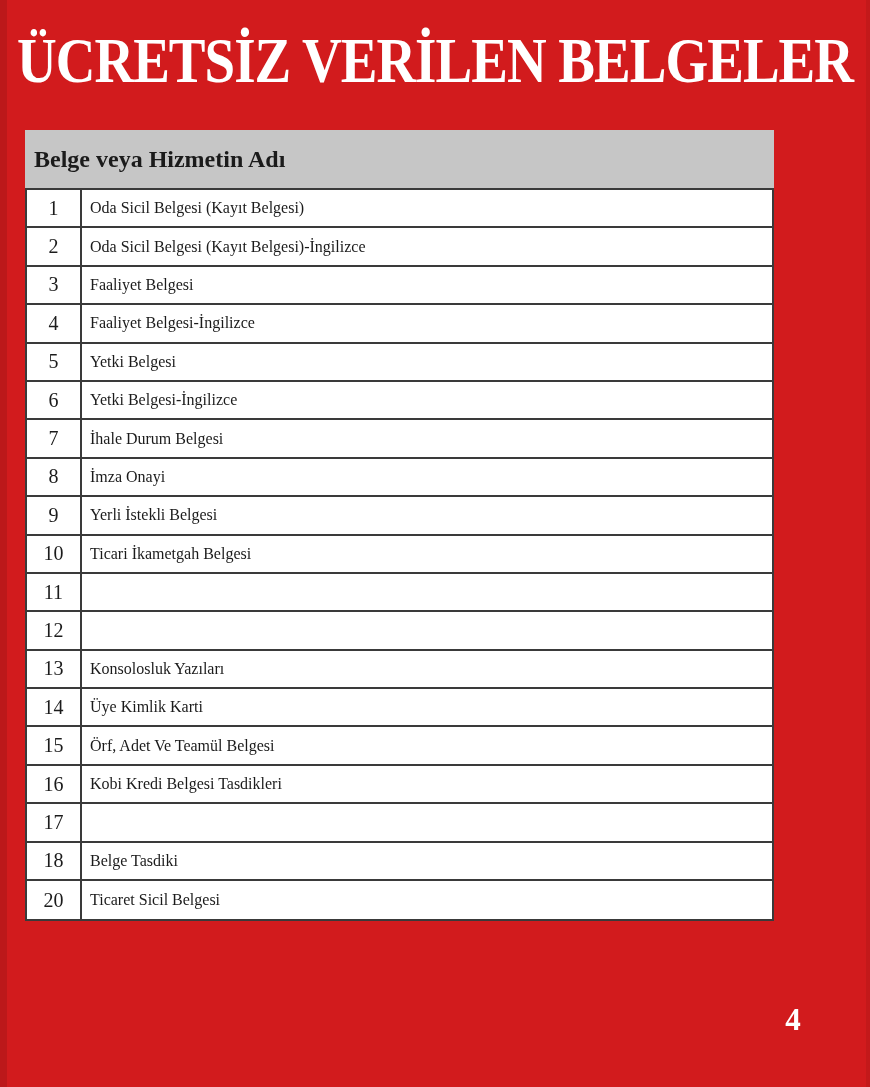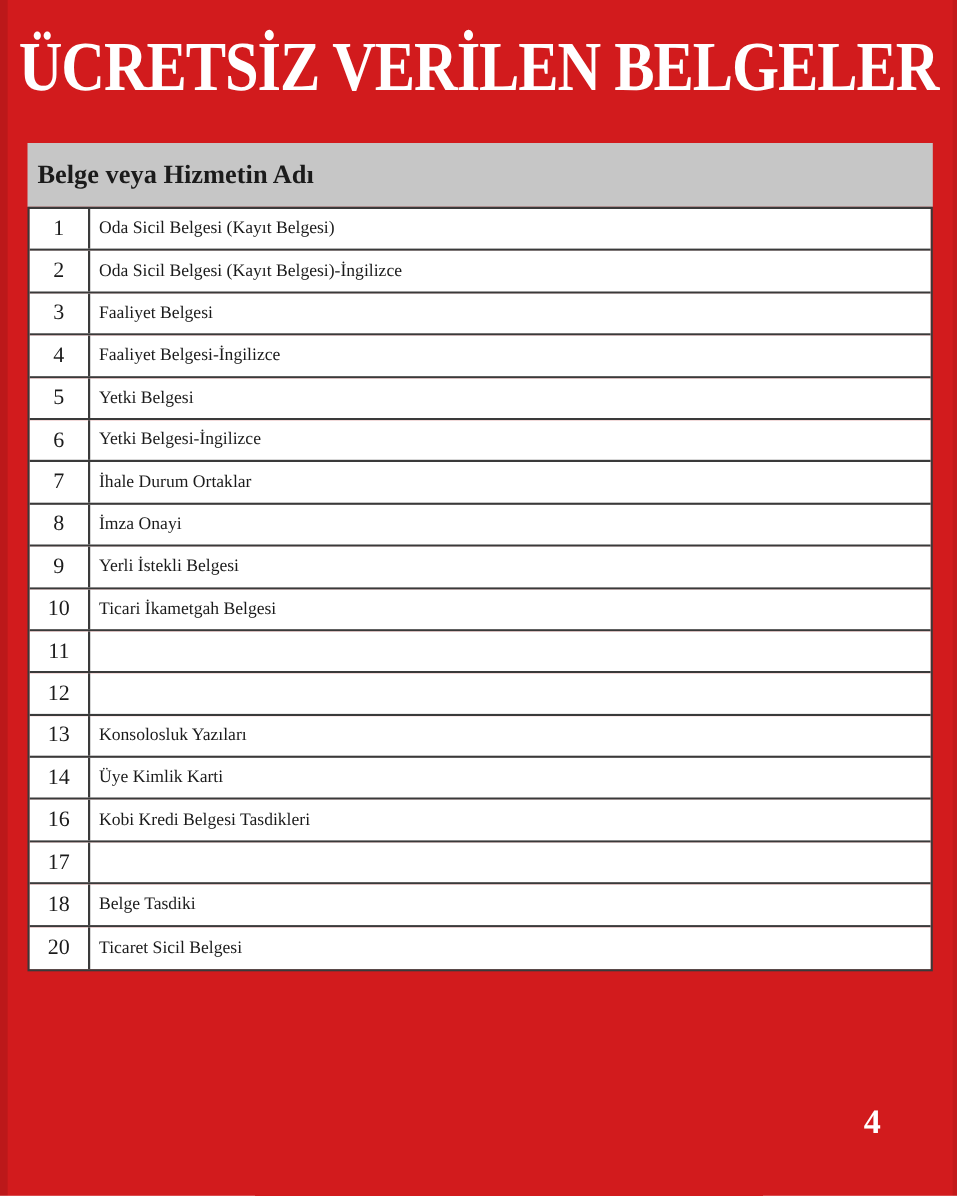--- a/index.html
+++ b/index.html
@@ -37,21 +37,21 @@
     font-weight: bold;
     letter-spacing: -1px;
     transform: scaleY(1.16);
     transform-origin: center top;
     white-space: nowrap;
   }
   .doc-table {
     position: absolute;
     left: 25px;
     top: 130px;
-    width: 823px;
+    width: 749px;
   }
   .thead {
     height: 58px;
     background: var(--header-bg, #c6c6c6);
     display: flex;
     align-items: center;
     padding-left: 9px;
     font-weight: bold;
     font-size: 24px;
     color: var(--text, #1b1b1b);
@@ -132,21 +132,21 @@
     <div class="cell-name">Yetki Belgesi</div>
   </div>
 
   <div class="trow">
     <div class="cell-num">6</div>
     <div class="cell-name">Yetki Belgesi-İngilizce</div>
   </div>
 
   <div class="trow">
     <div class="cell-num">7</div>
-    <div class="cell-name">İhale Durum Ortaklar</div>
+    <div class="cell-name">İhale Durum Belgesi</div>
   </div>
 
   <div class="trow">
     <div class="cell-num">8</div>
     <div class="cell-name">İmza Onayi</div>
   </div>
 
   <div class="trow">
     <div class="cell-num">9</div>
     <div class="cell-name">Yerli İstekli Belgesi</div>
@@ -168,20 +168,24 @@
   <div class="trow">
     <div class="cell-num">13</div>
     <div class="cell-name">Konsolosluk Yazıları</div>
   </div>
 
   <div class="trow">
     <div class="cell-num">14</div>
     <div class="cell-name">Üye Kimlik Karti</div>
   </div>
 
+  <div class="trow">
+    <div class="cell-num">15</div>
+    <div class="cell-name">Örf, Adet Ve Teamül Belgesi</div>
+  </div>
 
   <div class="trow">
     <div class="cell-num">16</div>
     <div class="cell-name">Kobi Kredi Belgesi Tasdikleri</div>
   </div>
 
   <div class="trow">
     <div class="cell-num">17</div>
   </div>
 

